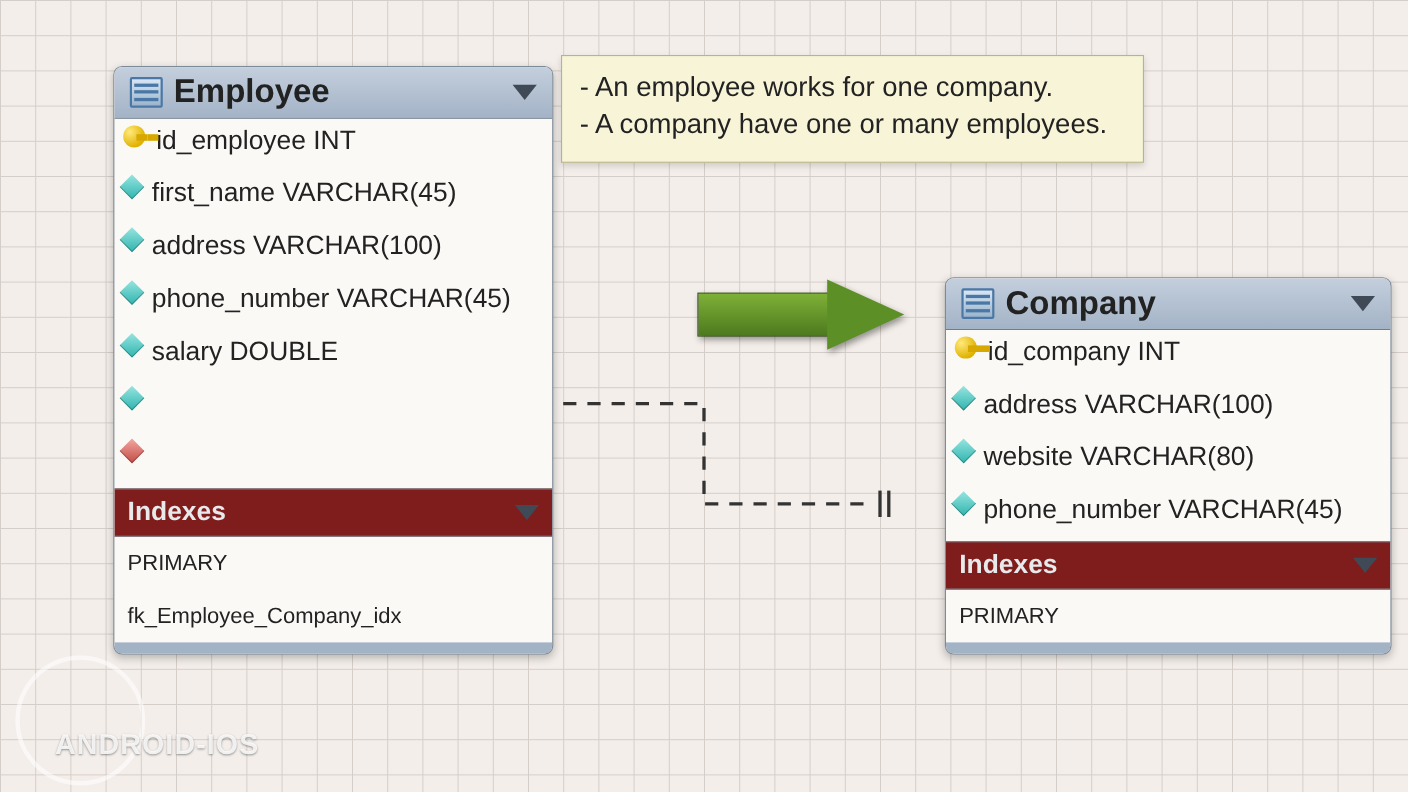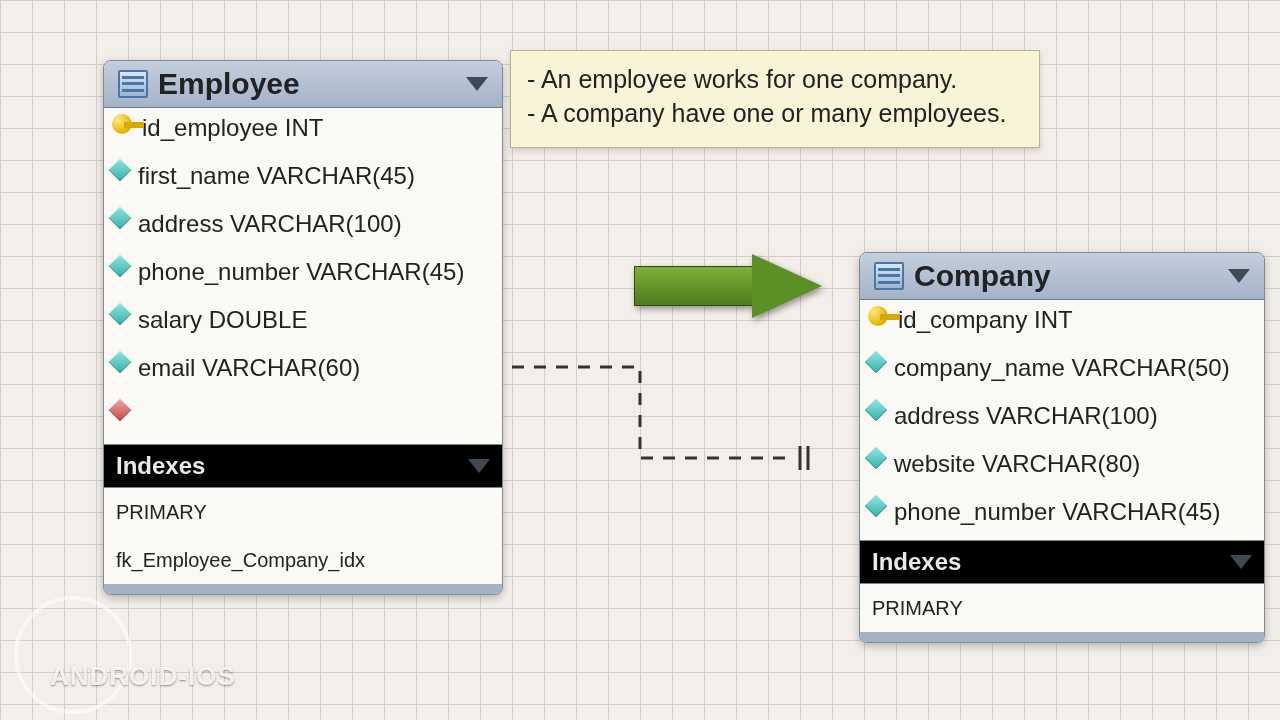--- a/index.html
+++ b/index.html
@@ -99,21 +99,21 @@
   .ico-fk {
     width: 16px; height: 16px;
     background: linear-gradient(135deg, #f3a6a1, #c24b45);
     transform: rotate(45deg);
     box-shadow: inset -1px -1px 0 rgba(0,0,0,.25);
   }
 
   .section-indexes {
     display: flex;
     align-items: center;
-    background: #000000;
+    background: #7f1d1d;
     color: #e7e9eb;
     font-size: 24px;
     font-weight: bold;
     padding: 2px 12px;
     height: 44px;
     box-sizing: border-box;
     border-top: 1px solid #7e868d;
     border-bottom: 1px solid #7e868d;
   }
   .idx-row {
@@ -237,21 +237,20 @@
       <div class="db-row">
           <span class="ico-col"></span>
           <span>phone_number VARCHAR(45)</span>
         </div>
       <div class="db-row">
           <span class="ico-col"></span>
           <span>salary DOUBLE</span>
         </div>
       <div class="db-row">
           <span class="ico-col"></span>
-          <span>email VARCHAR(60)</span>
         </div>
       <div class="db-row">
           <span class="ico-fk"></span>
         </div>
     </div>
     <div class="section-indexes">
       <span>Indexes</span>
       <div class="collapse-tri" style="margin-left:auto;"></div>
     </div>
     <div class="idx-row">
@@ -273,24 +272,20 @@
       <div class="title">Company</div>
       <div class="collapse-tri"></div>
     </div>
     <div class="db-rows">
       <div class="db-row">
           <span class="ico-key"></span>
           <span>id_company INT</span>
         </div>
       <div class="db-row">
           <span class="ico-col"></span>
-          <span>company_name VARCHAR(50)</span>
-        </div>
-      <div class="db-row">
-          <span class="ico-col"></span>
           <span>address VARCHAR(100)</span>
         </div>
       <div class="db-row">
           <span class="ico-col"></span>
           <span>website VARCHAR(80)</span>
         </div>
       <div class="db-row">
           <span class="ico-col"></span>
           <span>phone_number VARCHAR(45)</span>
         </div>

